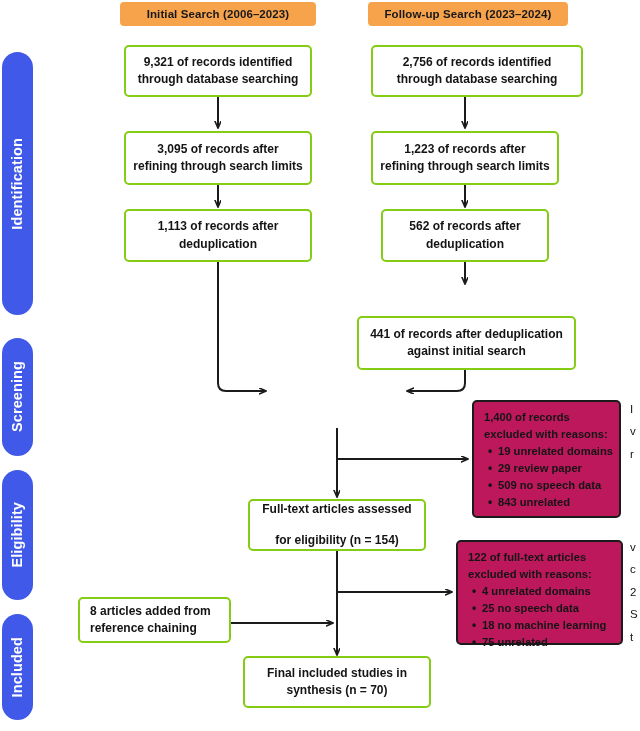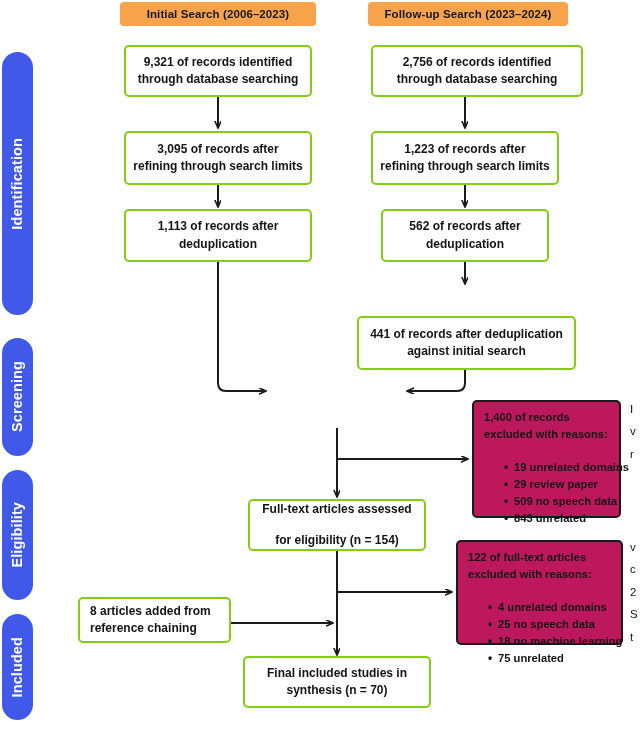--- a/index.html
+++ b/index.html
@@ -84,21 +84,21 @@
     border-radius: 5px;
     color: #141414;
     font-size: 11.2px;
     font-weight: 700;
     line-height: 1.52;
     padding: 7px 8px 7px 10px;
     text-align: left;
   }
   .exbox .hd { display: block; white-space: nowrap; }
   .exbox ul {
-    margin: 16px;
+    margin: 0;
     padding: 0 0 0 14px;
     list-style: none;
   }
   .exbox li {
     position: relative;
     white-space: nowrap;
   }
   .exbox li::before {
     content: "\2022";
     position: absolute;

